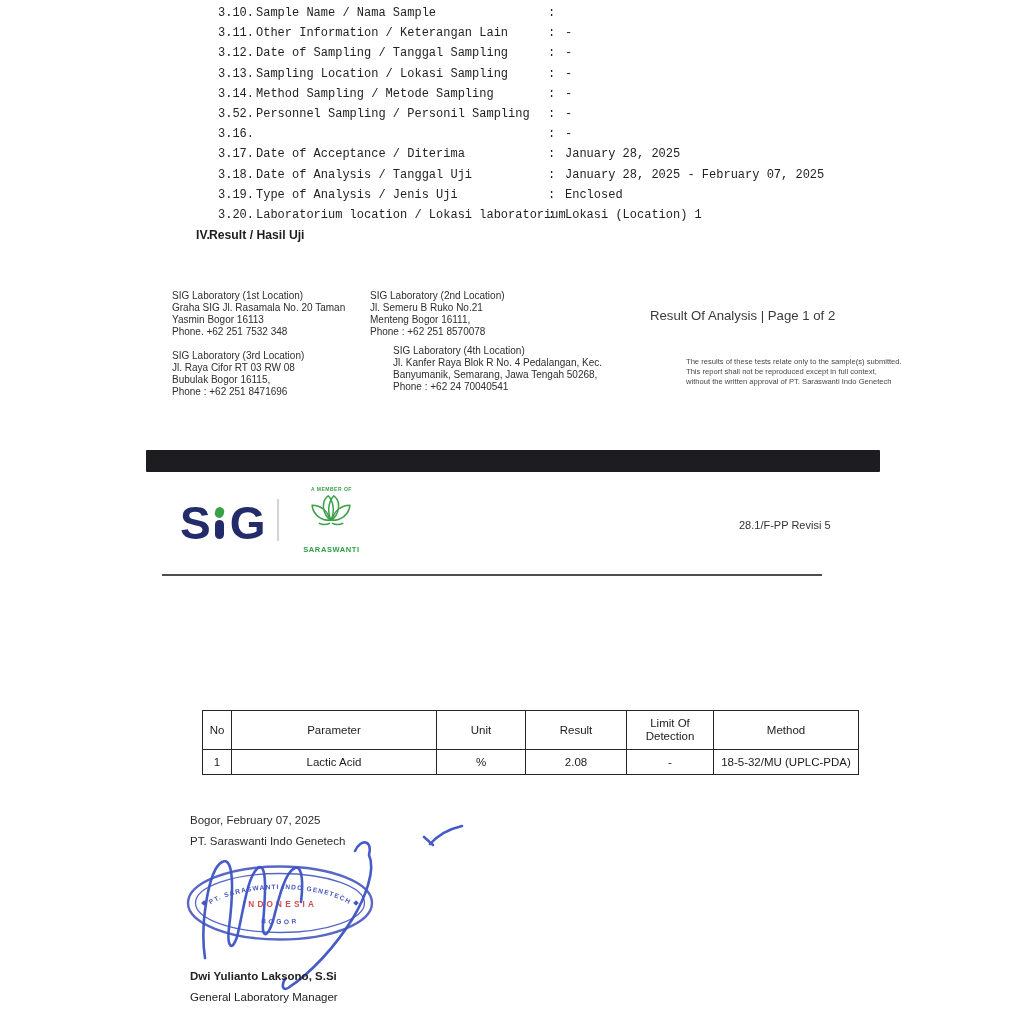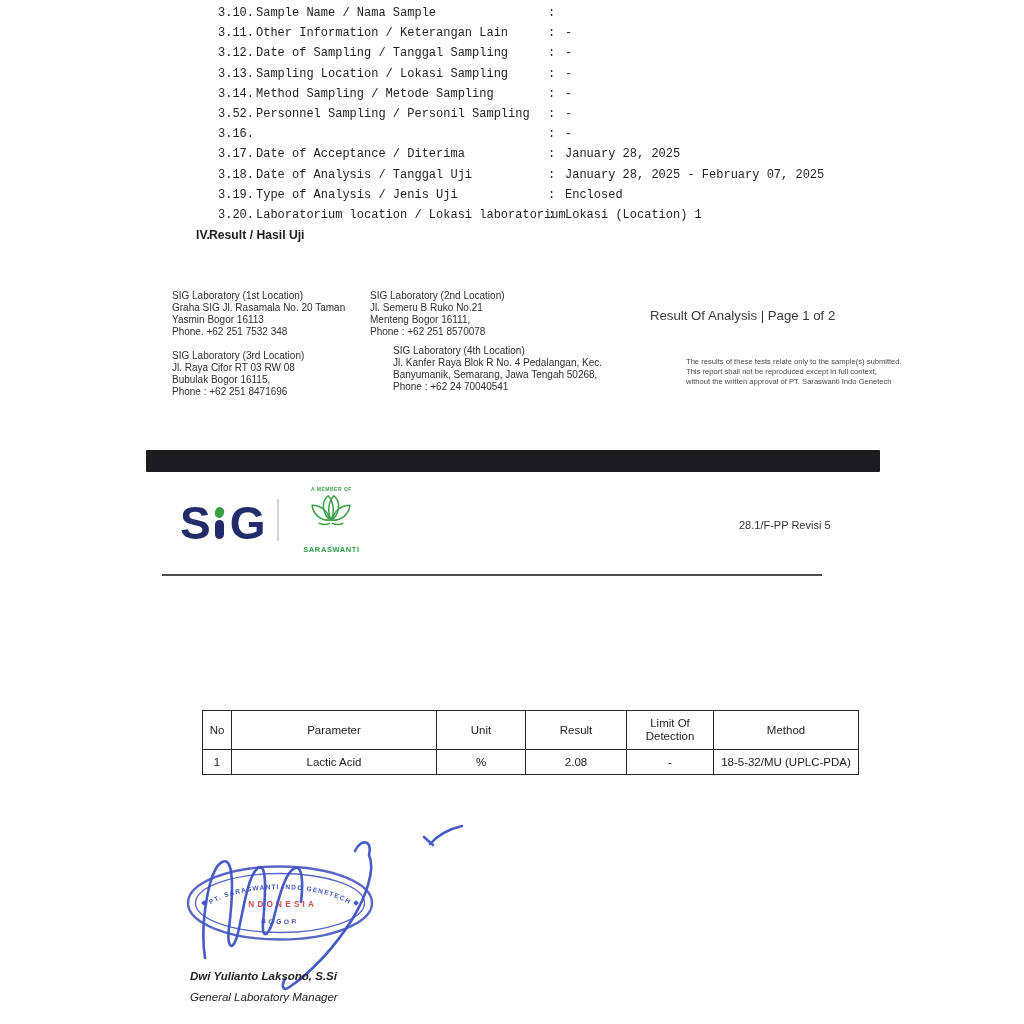--- a/index.html
+++ b/index.html
@@ -46,21 +46,21 @@
   .rule{position:absolute;left:162px;top:574px;width:660px;height:2px;background:#4e4e4e;}
 
   
   table.results{position:absolute;left:178px;top:710px;border-collapse:collapse;table-layout:fixed;width:656px;font-size:11.5px;color:#1c1c1c;background:#fff;margin-left:24px;}
   table.results th,table.results td{border:1.6px solid #262626;text-align:center;padding:2px 3px;font-weight:normal;overflow:hidden;}
   table.results thead th{height:34px;vertical-align:middle;line-height:13px;}
   table.results tbody td{height:20px;white-space:nowrap;}
 
   .signoff{position:absolute;left:190px;top:810px;font-size:11.5px;line-height:20.5px;color:#2b2b2b;white-space:nowrap;}
   .stamp-svg{position:absolute;left:172px;top:824px;width:320px;height:176px;overflow:visible;}
-  .sign-name{position:absolute;left:190px;top:966px;font-size:11.5px;line-height:20.5px;color:#222;white-space:nowrap;font-style:italic;}
+  .sign-name{position:absolute;left:190px;top:966px;font-size:11.5px;line-height:20.5px;color:#222;white-space:nowrap;}
   .sign-name .nm{font-weight:bold;}
 </style>
 </head>
 <body>
 
 <div class="page">
 
   <div class="info-list">
     <div class="irow">
       <span class="inum">3.10.</span>
@@ -221,20 +221,24 @@
         <td>1</td>
         <td>Lactic Acid</td>
         <td>%</td>
         <td>2.08</td>
         <td>-</td>
         <td>18-5-32/MU (UPLC-PDA)</td>
       </tr>
     </tbody>
   </table>
 
+  <div class="signoff">
+    <div>Bogor, February 07, 2025</div>
+    <div>PT. Saraswanti Indo Genetech</div>
+  </div>
 
   <svg class="stamp-svg" viewBox="0 0 320 176">
     <ellipse cx="108" cy="79" rx="92" ry="36.5" fill="none" stroke="#4657bf" stroke-width="2.4" opacity="0.9"></ellipse>
     <ellipse cx="108" cy="79" rx="84.5" ry="29.5" fill="none" stroke="#4657bf" stroke-width="1.3" opacity="0.9"></ellipse>
     <path id="stTop" d="M 28 92 A 81 32 0 0 1 188 92" fill="none"></path>
     <text font-size="6.6" fill="#4657bf" letter-spacing="1.1" font-weight="bold" text-anchor="middle">
       <textPath href="#stTop" startOffset="50%">PT. SARASWANTI INDO GENETECH</textPath>
     </text>
     <text x="108" y="82.5" text-anchor="middle" font-size="8.2" font-weight="bold" fill="#d64a4a" letter-spacing="3.2">INDONESIA</text>
     <path id="stBot" d="M 74 96 A 64 28 0 0 0 142 96" fill="none"></path>

